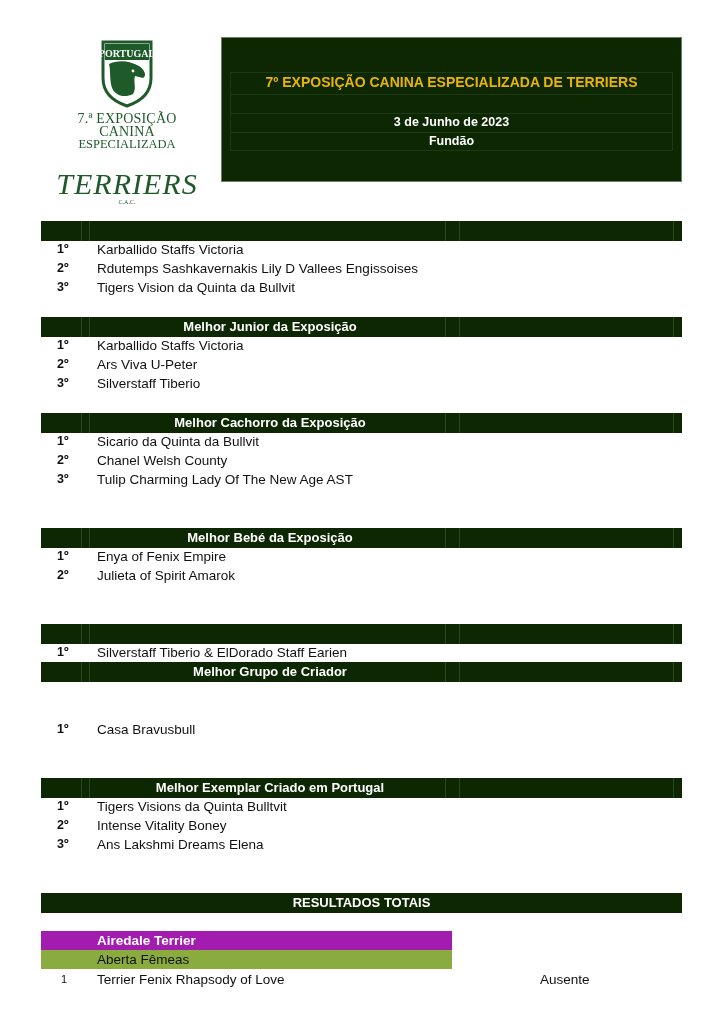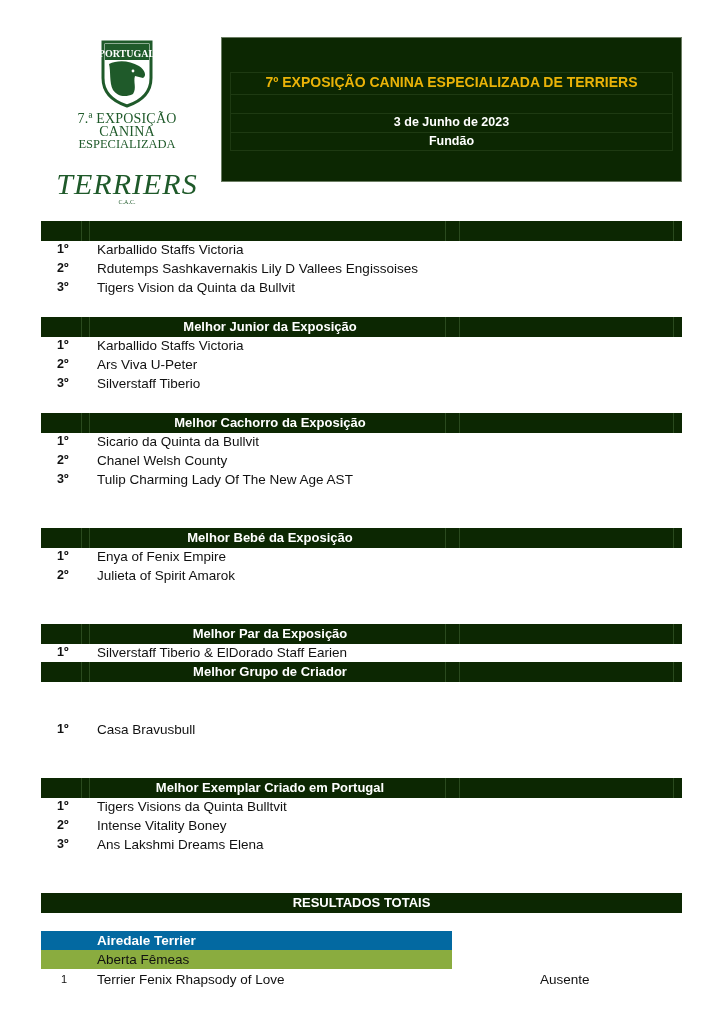--- a/index.html
+++ b/index.html
@@ -23,21 +23,21 @@
   .sec-bar { position: absolute; left: 41px; width: 641px; height: 20px; background: #0c2702; color: #fff; font-weight: bold; font-size: 13px; line-height: 20px; }
   .sec-bar .lbl { position: absolute; left: 40px; width: 378px; text-align: center; }
   .sec-bar .vl { position: absolute; top: 0; bottom: 0; width: 1px; background: #2a4a1e; }
 
   .row { position: absolute; left: 41px; height: 19px; font-size: 13.5px; line-height: 19px; color: #111; }
   .row .pos { position: absolute; left: 16px; width: 30px; font-weight: bold; font-size: 12.5px; }
   .row .name { position: absolute; left: 56px; white-space: nowrap; }
 
   .total-bar { position: absolute; left: 41px; top: 893px; width: 641px; height: 20px; background: #0c2702; color: #fff; font-weight: bold; font-size: 13px; line-height: 20px; text-align: center; }
 
-  .breed-bar { position: absolute; left: 41px; top: 931px; width: 411px; height: 19px; background: #0369a1; color: #fff; font-weight: bold; font-size: 13.5px; line-height: 19px; }
+  .breed-bar { position: absolute; left: 41px; top: 931px; width: 411px; height: 19px; background: #a21caf; color: #fff; font-weight: bold; font-size: 13.5px; line-height: 19px; }
   .breed-bar span { position: absolute; left: 56px; }
   .class-bar { position: absolute; left: 41px; top: 950px; width: 411px; height: 19px; background: #8aac3f; color: #111; font-size: 13.5px; line-height: 19px; }
   .class-bar span { position: absolute; left: 56px; }
 
   .entry { position: absolute; left: 41px; top: 970px; width: 641px; height: 19px; font-size: 13.5px; line-height: 19px; }
   .entry .n { position: absolute; left: 20px; font-size: 11px; }
   .entry .nm { position: absolute; left: 56px; }
   .entry .st { position: absolute; left: 499px; }
 </style>
 </head>
@@ -148,21 +148,20 @@
     <span class="pos">2º</span>
     <span class="name">Julieta of Spirit Amarok</span>
   </div>
 
 <div class="sec-bar" style="top:624px">
   <div class="vl" style="left:40px"></div>
     <div class="vl" style="left:48px"></div>
     <div class="vl" style="left:404px"></div>
     <div class="vl" style="left:418px"></div>
     <div class="vl" style="left:632px"></div>
-  <span class="lbl">Melhor Par da Exposição</span>
 </div>
 <div class="row" style="top:643px">
     <span class="pos">1º</span>
     <span class="name">Silverstaff Tiberio &amp; ElDorado Staff Earien</span>
   </div>
 
 <div class="sec-bar" style="top:662px">
   <div class="vl" style="left:40px"></div>
     <div class="vl" style="left:48px"></div>
     <div class="vl" style="left:404px"></div>

